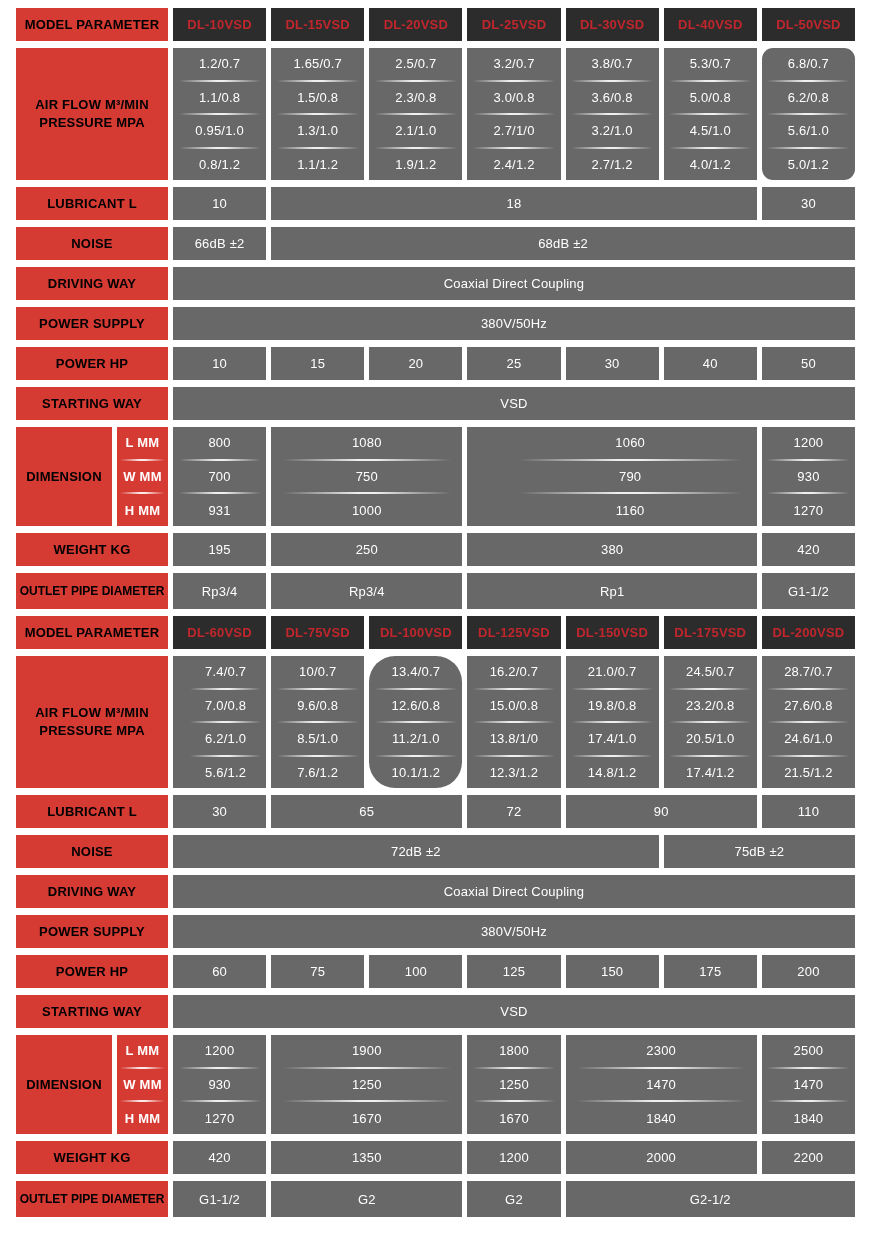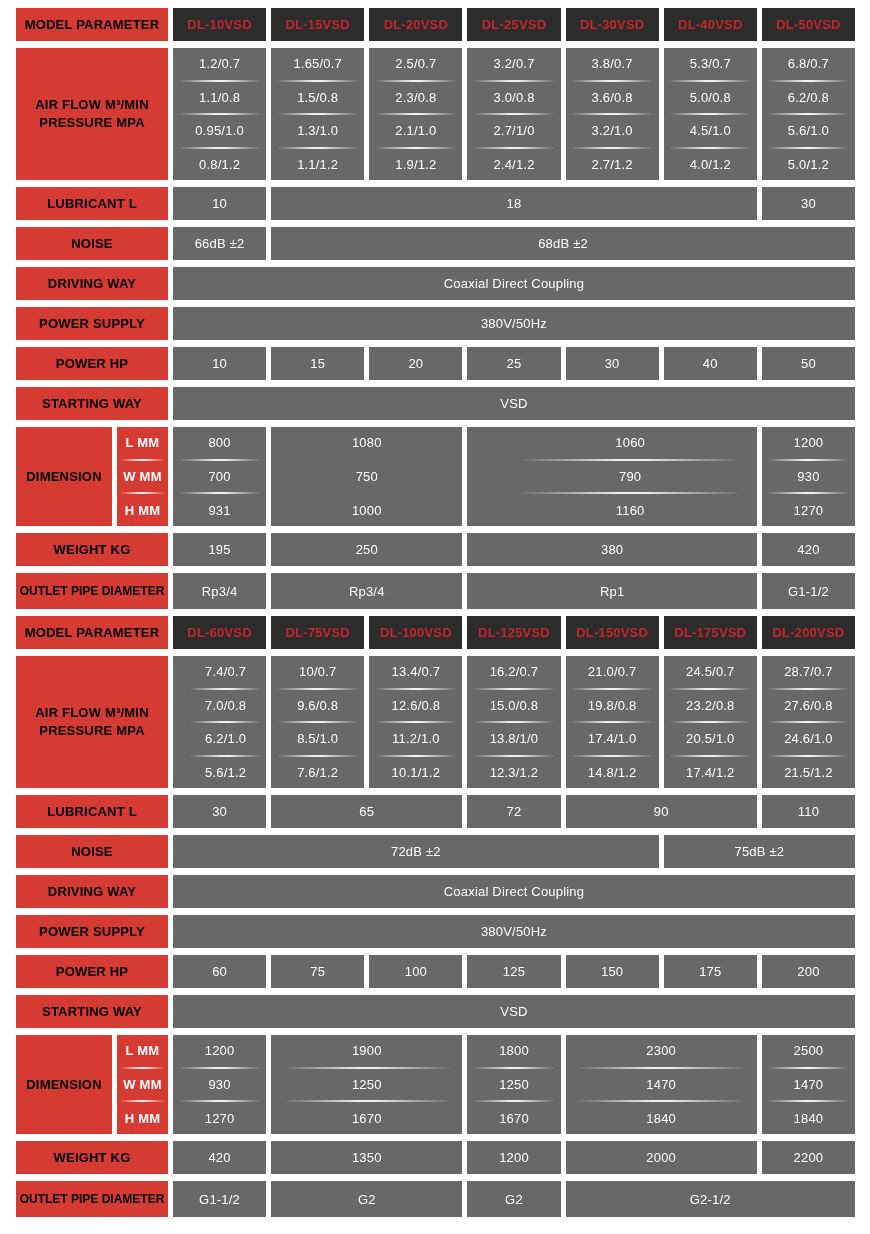--- a/index.html
+++ b/index.html
@@ -128,21 +128,21 @@
         </div>
         <div class="cell multi data airflow-cell" style="grid-column: 8 / span 1;">
           <div class="subrow">5.3/0.7</div>
           <div class="divider"></div>
           <div class="subrow">5.0/0.8</div>
           <div class="divider"></div>
           <div class="subrow">4.5/1.0</div>
           <div class="divider"></div>
           <div class="subrow">4.0/1.2</div>
         </div>
-        <div class="cell multi data airflow-cell" style="grid-column: 9 / span 1;">
+        <div class="cell multi data airflow-cell" style="grid-column: 9 / span 1; border-radius: 11px;">
           <div class="subrow">6.8/0.7</div>
           <div class="divider"></div>
           <div class="subrow">6.2/0.8</div>
           <div class="divider"></div>
           <div class="subrow">5.6/1.0</div>
           <div class="divider"></div>
           <div class="subrow">5.0/1.2</div>
         </div>
       </div>
       <div class="row">
@@ -187,21 +187,21 @@
           <div class="divider"></div>
           <div class="subrow">H MM</div>
         </div>
         <div class="cell multi data dim-cell" style="grid-column: 3 / span 1;">
           <div class="subrow">800</div>
           <div class="divider"></div>
           <div class="subrow">700</div>
           <div class="divider"></div>
           <div class="subrow">931</div>
         </div>
-        <div class="cell multi data dim-cell" style="grid-column: 4 / span 2; align-items: center;">
+        <div class="cell multi data dim-cell" style="grid-column: 4 / span 2;">
           <div class="subrow">1080</div>
           <div class="divider"></div>
           <div class="subrow">750</div>
           <div class="divider"></div>
           <div class="subrow">1000</div>
         </div>
         <div class="cell multi data dim-cell" style="grid-column: 6 / span 3; padding-left: 36px;">
           <div class="subrow">1060</div>
           <div class="divider"></div>
           <div class="subrow">790</div>
@@ -258,21 +258,21 @@
         </div>
         <div class="cell multi data airflow-cell" style="grid-column: 4 / span 1;">
           <div class="subrow">10/0.7</div>
           <div class="divider"></div>
           <div class="subrow">9.6/0.8</div>
           <div class="divider"></div>
           <div class="subrow">8.5/1.0</div>
           <div class="divider"></div>
           <div class="subrow">7.6/1.2</div>
         </div>
-        <div class="cell multi data airflow-cell" style="grid-column: 5 / span 1;">
+        <div class="cell multi data airflow-cell" style="grid-column: 5 / span 1; border-radius: 26px;">
           <div class="subrow">13.4/0.7</div>
           <div class="divider"></div>
           <div class="subrow">12.6/0.8</div>
           <div class="divider"></div>
           <div class="subrow">11.2/1.0</div>
           <div class="divider"></div>
           <div class="subrow">10.1/1.2</div>
         </div>
         <div class="cell multi data airflow-cell" style="grid-column: 6 / span 1;">
           <div class="subrow">16.2/0.7</div>

